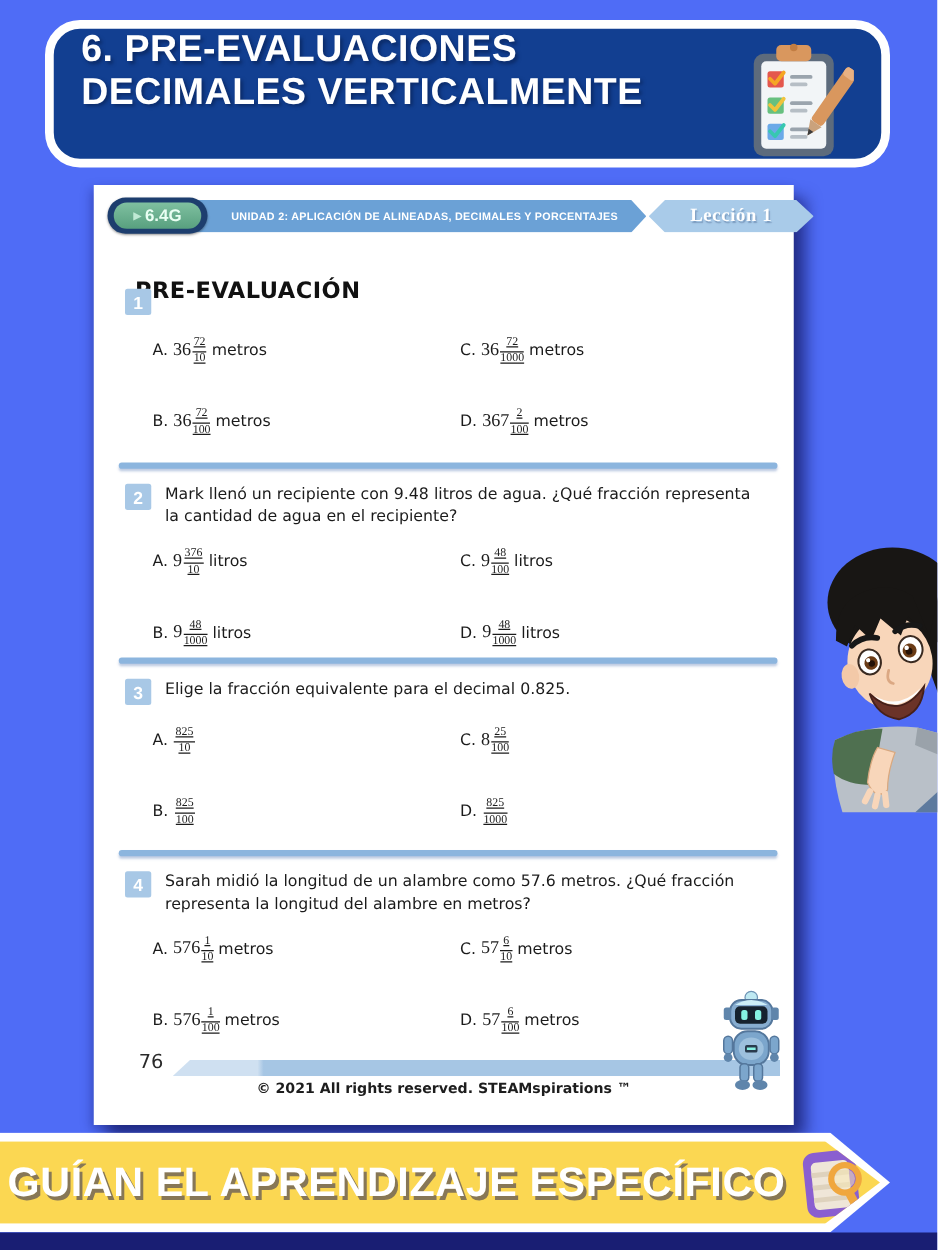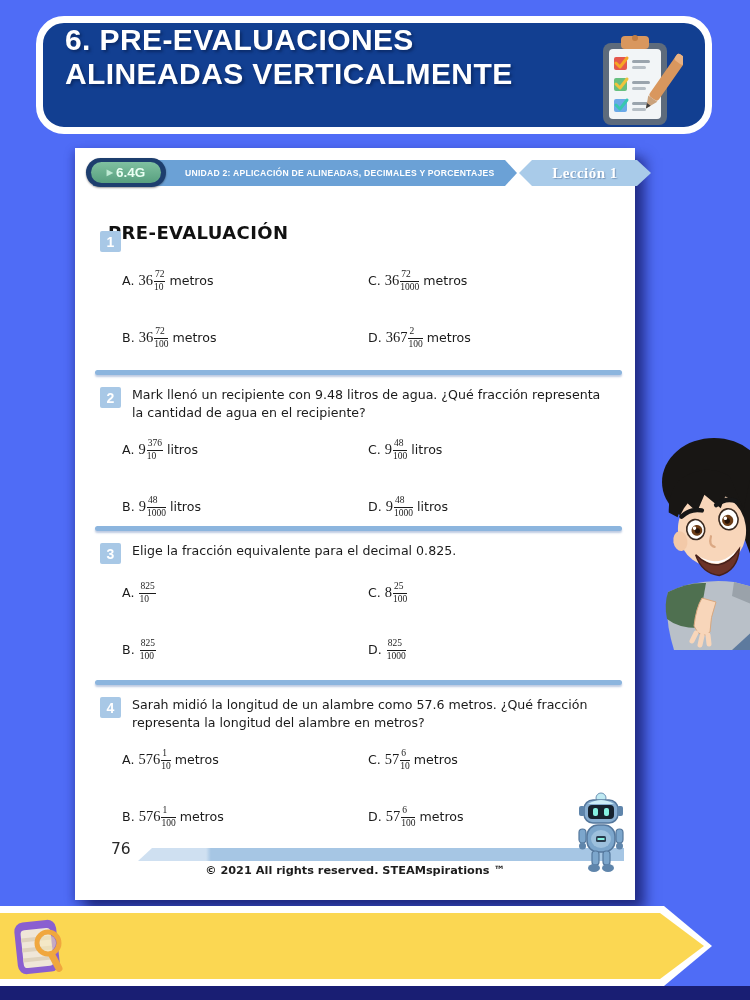--- a/index.html
+++ b/index.html
@@ -47,22 +47,22 @@
   .q-head{display:flex;gap:11px;align-items:flex-start;padding-left:25px;}
   .q-badge{flex:0 0 auto;width:21px;height:21px;background:#a8c8e6;color:#fff;border-radius:2px;
     font-size:14px;font-weight:bold;display:flex;align-items:center;justify-content:center;
     font-family:"Liberation Sans",sans-serif;margin-top:1px;}
   .q-text{margin:0;width:474px;font-size:12.6px;line-height:1.4;color:#1b1b1b;}
   .choices{margin:18px 0 0 47px;display:grid;grid-template-columns:246px auto;
     grid-template-rows:repeat(2,24px);grid-auto-flow:column;row-gap:33px;}
   .choice{white-space:nowrap;font-size:12.6px;color:#1b1b1b;}
   .c-label{margin-right:4px;}
   .c-whole{font-family:"Liberation Serif",serif;font-size:14.5px;}
-  .frac{display:inline-block;font-family:"Liberation Serif",serif;
-    font-size:9.5px;line-height:1.05;vertical-align:-0.55em;margin:0 1px;}
+  .frac{display:inline-block;text-align:center;font-family:"Liberation Serif",serif;
+    font-size:9.5px;line-height:1.05;vertical-align:-0.55em;margin:0 1px;text-decoration:underline;}
   .fnum{display:block;border-bottom:1px solid #1b1b1b;padding:0 1px 1px;}
   .fden{display:block;padding-top:1px;}
   .c-unit{margin-left:3px;}
 
   .divider{position:absolute;left:20px;width:527px;height:5px;background:#8cb5de;border-radius:3px;
     box-shadow:0 2px 2px rgba(110,140,190,.45);}
   .d1{top:222px;} .d2{top:378px;} .d3{top:532px;}
 
   
   .footer-bar{position:absolute;left:63px;top:700px;width:486px;height:13px;
@@ -88,21 +88,21 @@
   .boy{position:absolute;right:-6px;top:430px;z-index:4;}
 </style>
 </head>
 <body>
 
 <div id="canvas">
 
   <div class="top-banner">
     <div class="top-banner-text">
       <div>6. PRE-EVALUACIONES</div>
-      <div>ALINEADAS VERTICALMENTE</div>
+      <div>DECIMALES VERTICALMENTE</div>
     </div>
     <svg class="icon-clipboard" width="88" height="100" viewBox="0 0 88 100">
       <rect x="8" y="12" width="64" height="82" rx="8" fill="#5d6b7c"></rect>
       <rect x="14" y="18" width="52" height="70" rx="4" fill="#f2f5f7"></rect>
       <rect x="26" y="5" width="28" height="13" rx="4" fill="#d9975e"></rect>
       <circle cx="40" cy="7" r="3" fill="#c27d42"></circle>
       <rect x="19" y="26" width="13" height="13" rx="2" fill="#e4574d"></rect>
       <path d="M21 32 l4 4 7 -9" stroke="#f5a623" stroke-width="3" fill="none" stroke-linecap="round" stroke-linejoin="round"></path>
       <rect x="37" y="29" width="18" height="3" rx="1.5" fill="#9aa4ad"></rect>
         <rect x="37" y="35" width="14" height="3" rx="1.5" fill="#b6bec5"></rect>
@@ -263,20 +263,21 @@
     <path d="M34 162 Q64 148 100 152 L122 158 L122 220 L40 220 Q30 188 34 162 Z" fill="#b9c0c8"></path>
     <path d="M34 162 Q54 152 72 153 L64 198 Q44 198 33 189 Q30 174 34 162 Z" fill="#4f7050"></path>
     <path d="M100 152 L122 158 L122 176 L98 166 Z" fill="#9aa2aa"></path>
     <path d="M60 196 Q62 178 68 168 L82 172 Q76 188 76 202 Q67 211 60 196 Z" fill="#f8d6ba" stroke="#d9a87f" stroke-width="1"></path>
     <path d="M62 203 l-4 8 M68 206 l-2 9 M74 205 l1 9" stroke="#f8d6ba" stroke-width="5" stroke-linecap="round"></path>
     <path d="M98 220 L122 198 L122 220 Z" fill="#5d7a9e"></path>
   </svg>
 
   <div class="bottom-banner">
     <div class="bottom-banner-inner">
+      <span class="bottom-banner-text">GUÍAN EL APRENDIZAJE ESPECÍFICO</span>
       <svg class="icon-notepad" width="58" height="62" viewBox="0 0 58 62">
         <rect x="6" y="4" width="42" height="52" rx="9" fill="#8a5fd0" transform="rotate(-6 27 30)"></rect>
         <g transform="rotate(-6 27 30)">
           <rect x="12" y="12" width="30" height="38" rx="4" fill="#efe6d8"></rect>
           <rect x="12" y="20" width="30" height="4" fill="#ded2bd"></rect>
           <rect x="12" y="30" width="30" height="4" fill="#ded2bd"></rect>
           <rect x="12" y="40" width="30" height="4" fill="#ded2bd"></rect>
         </g>
         <circle cx="38" cy="26" r="11" fill="none" stroke="#f0a73e" stroke-width="5"></circle>
         <circle cx="38" cy="26" r="8" fill="#f7e9b8" opacity="0.55"></circle>

